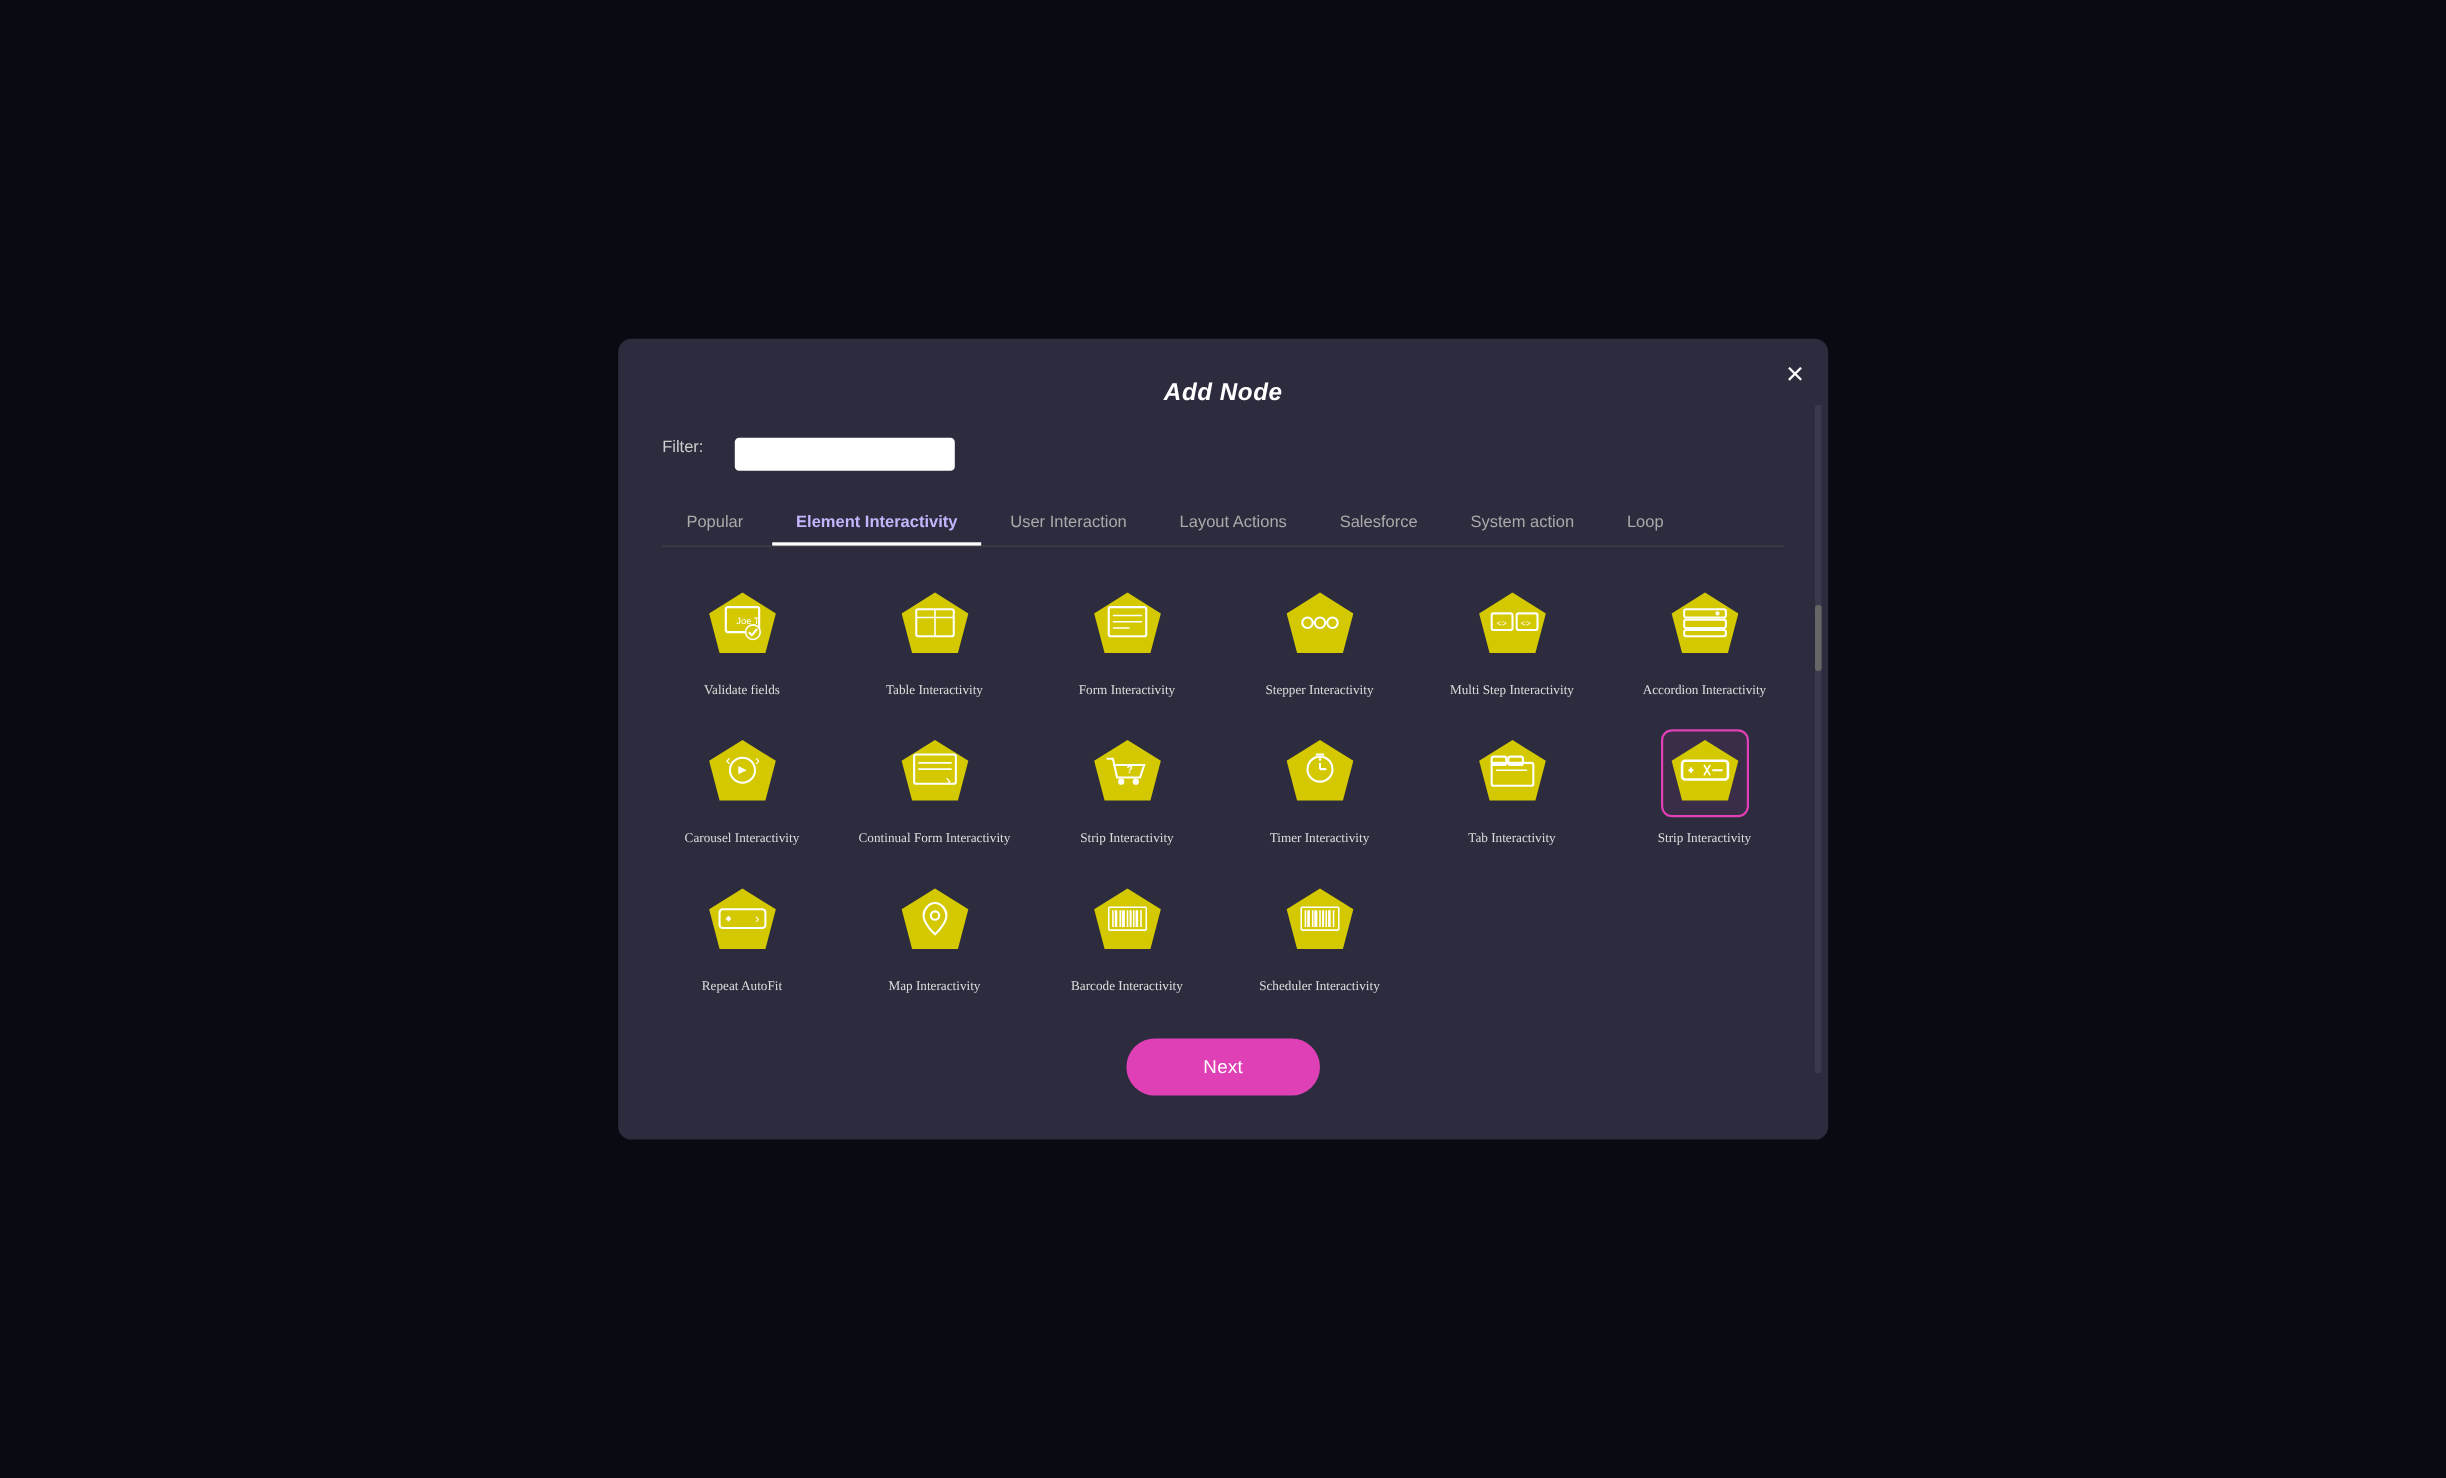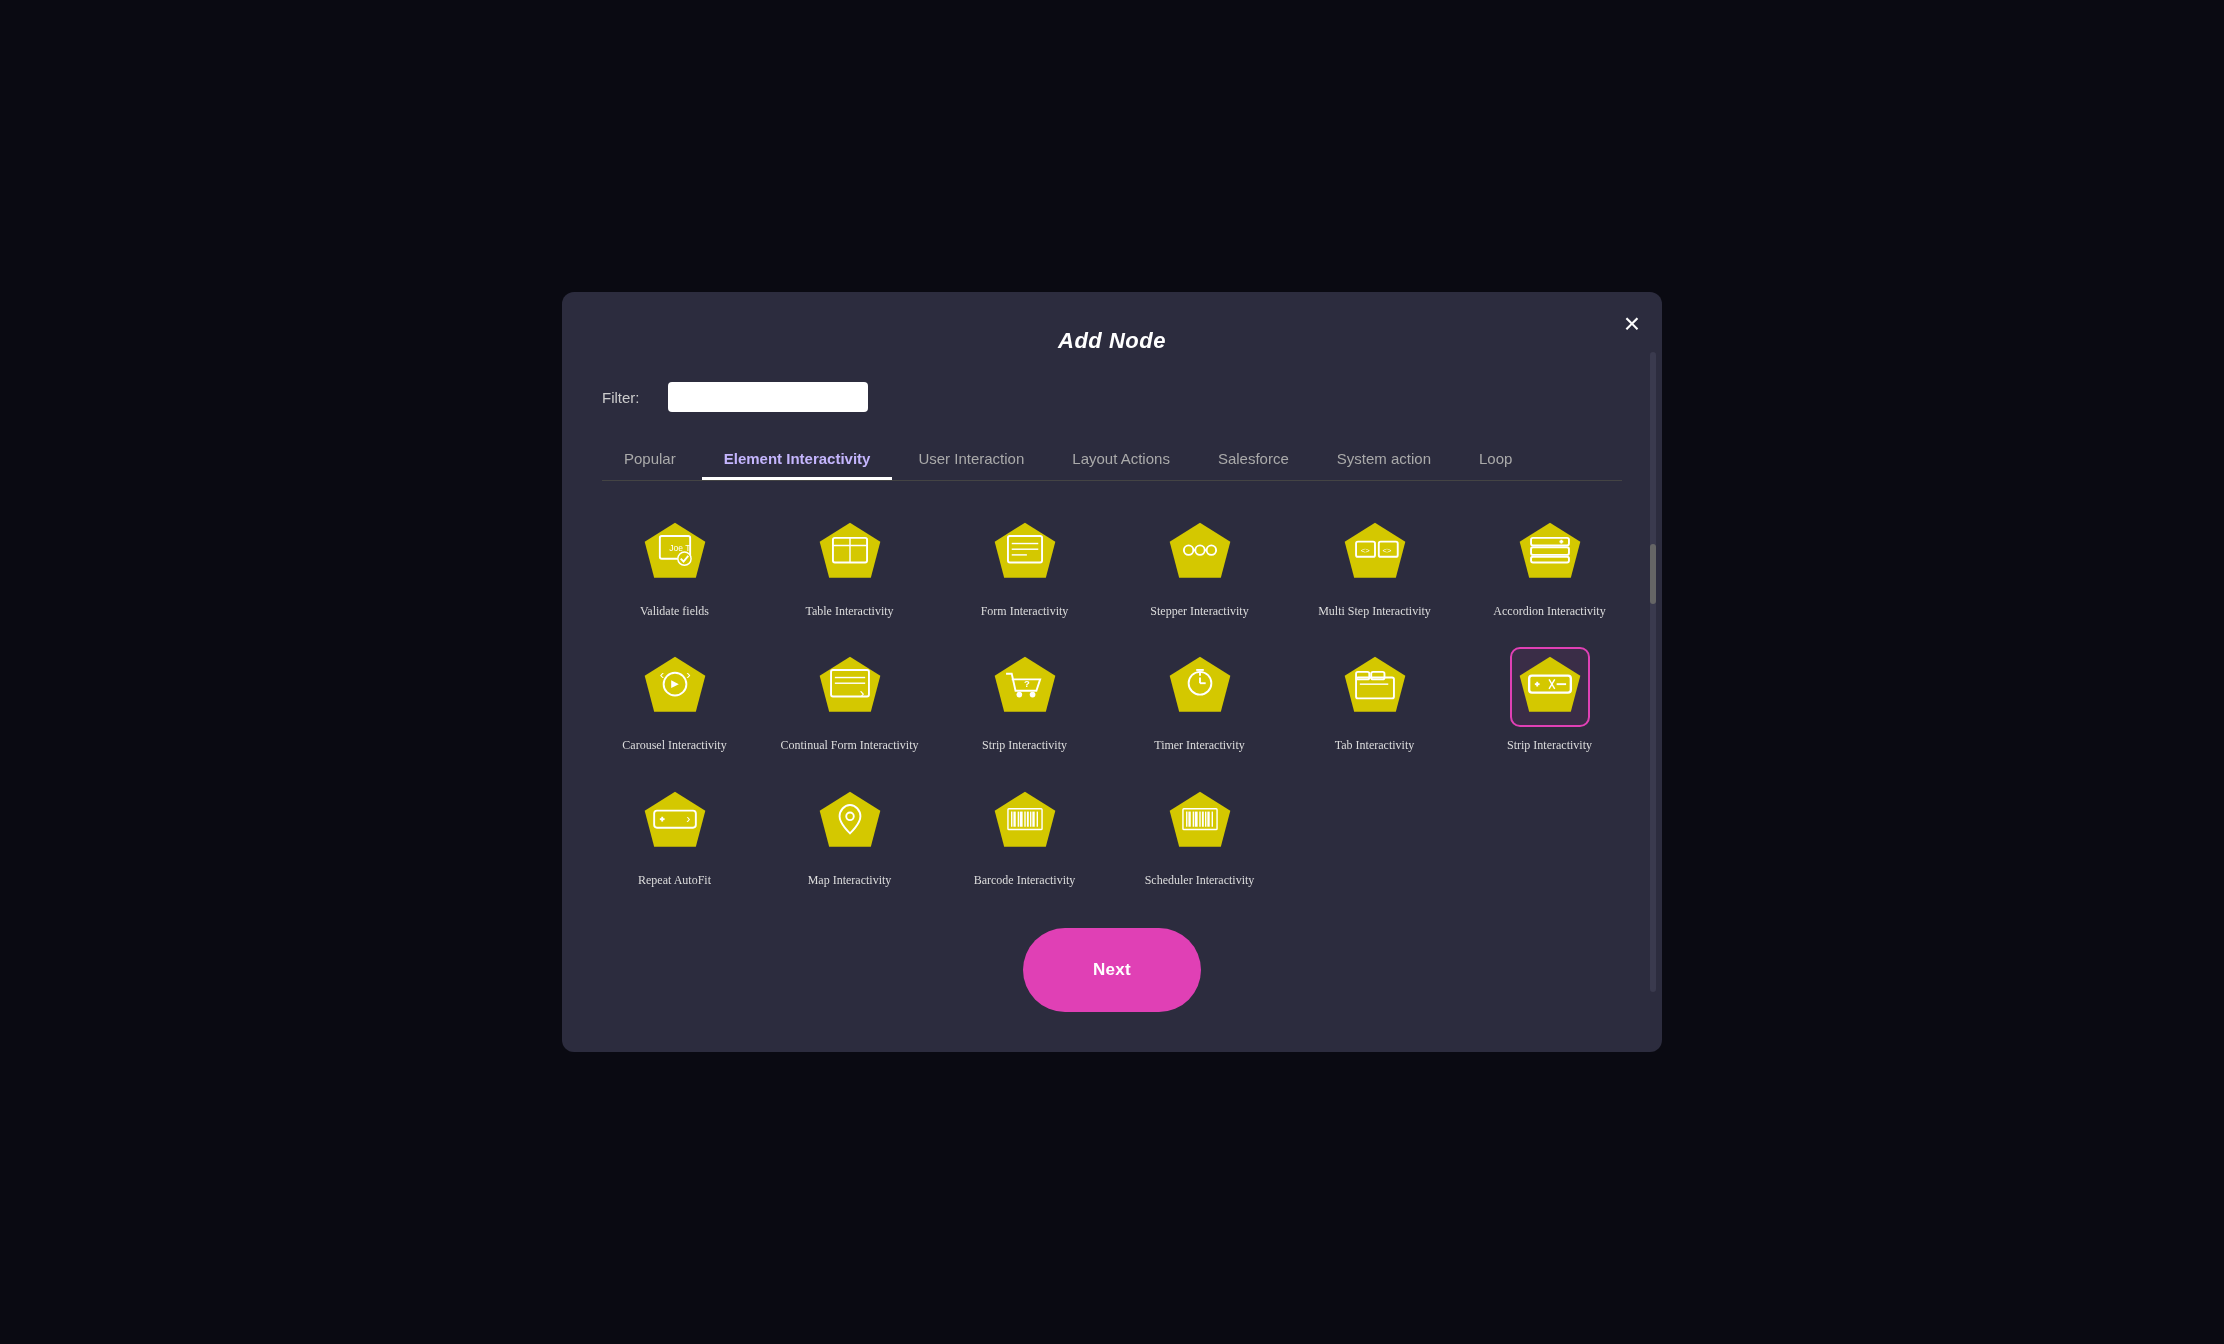--- a/index.html
+++ b/index.html
@@ -44,21 +44,21 @@
     .modal-title {
       text-align: center;
       font-size: 22px;
       font-weight: 700;
       margin-bottom: 28px;
       letter-spacing: 0.5px;
       font-style: italic;
     }
     .filter-row {
       display: flex;
-      align-items: center;
+      align-items: flex-start;
       gap: 28px;
       margin-bottom: 28px;
     }
     .filter-label {
       font-size: 15px;
       color: #ccc;
     }
     .filter-input {
       background: #fff;
       border: none;
@@ -132,23 +132,23 @@
       font-weight: 500;
       font-family: Liberation Serif, serif;
     }
     .next-btn {
       display: block;
       margin: 0 auto;
       background: #e040b5;
       color: #fff;
       border: none;
       border-radius: 50px;
-      padding: 32px 70px;
+      padding: 16px 70px;
       font-size: 17px;
-      font-weight: 700;
+      font-weight: 400;
       cursor: pointer;
       letter-spacing: 0.3px;
     }
     .scrollbar-track {
       position: absolute;
       right: 6px;
       top: 60px;
       bottom: 60px;
       width: 6px;
       background: #3a3a4e;

